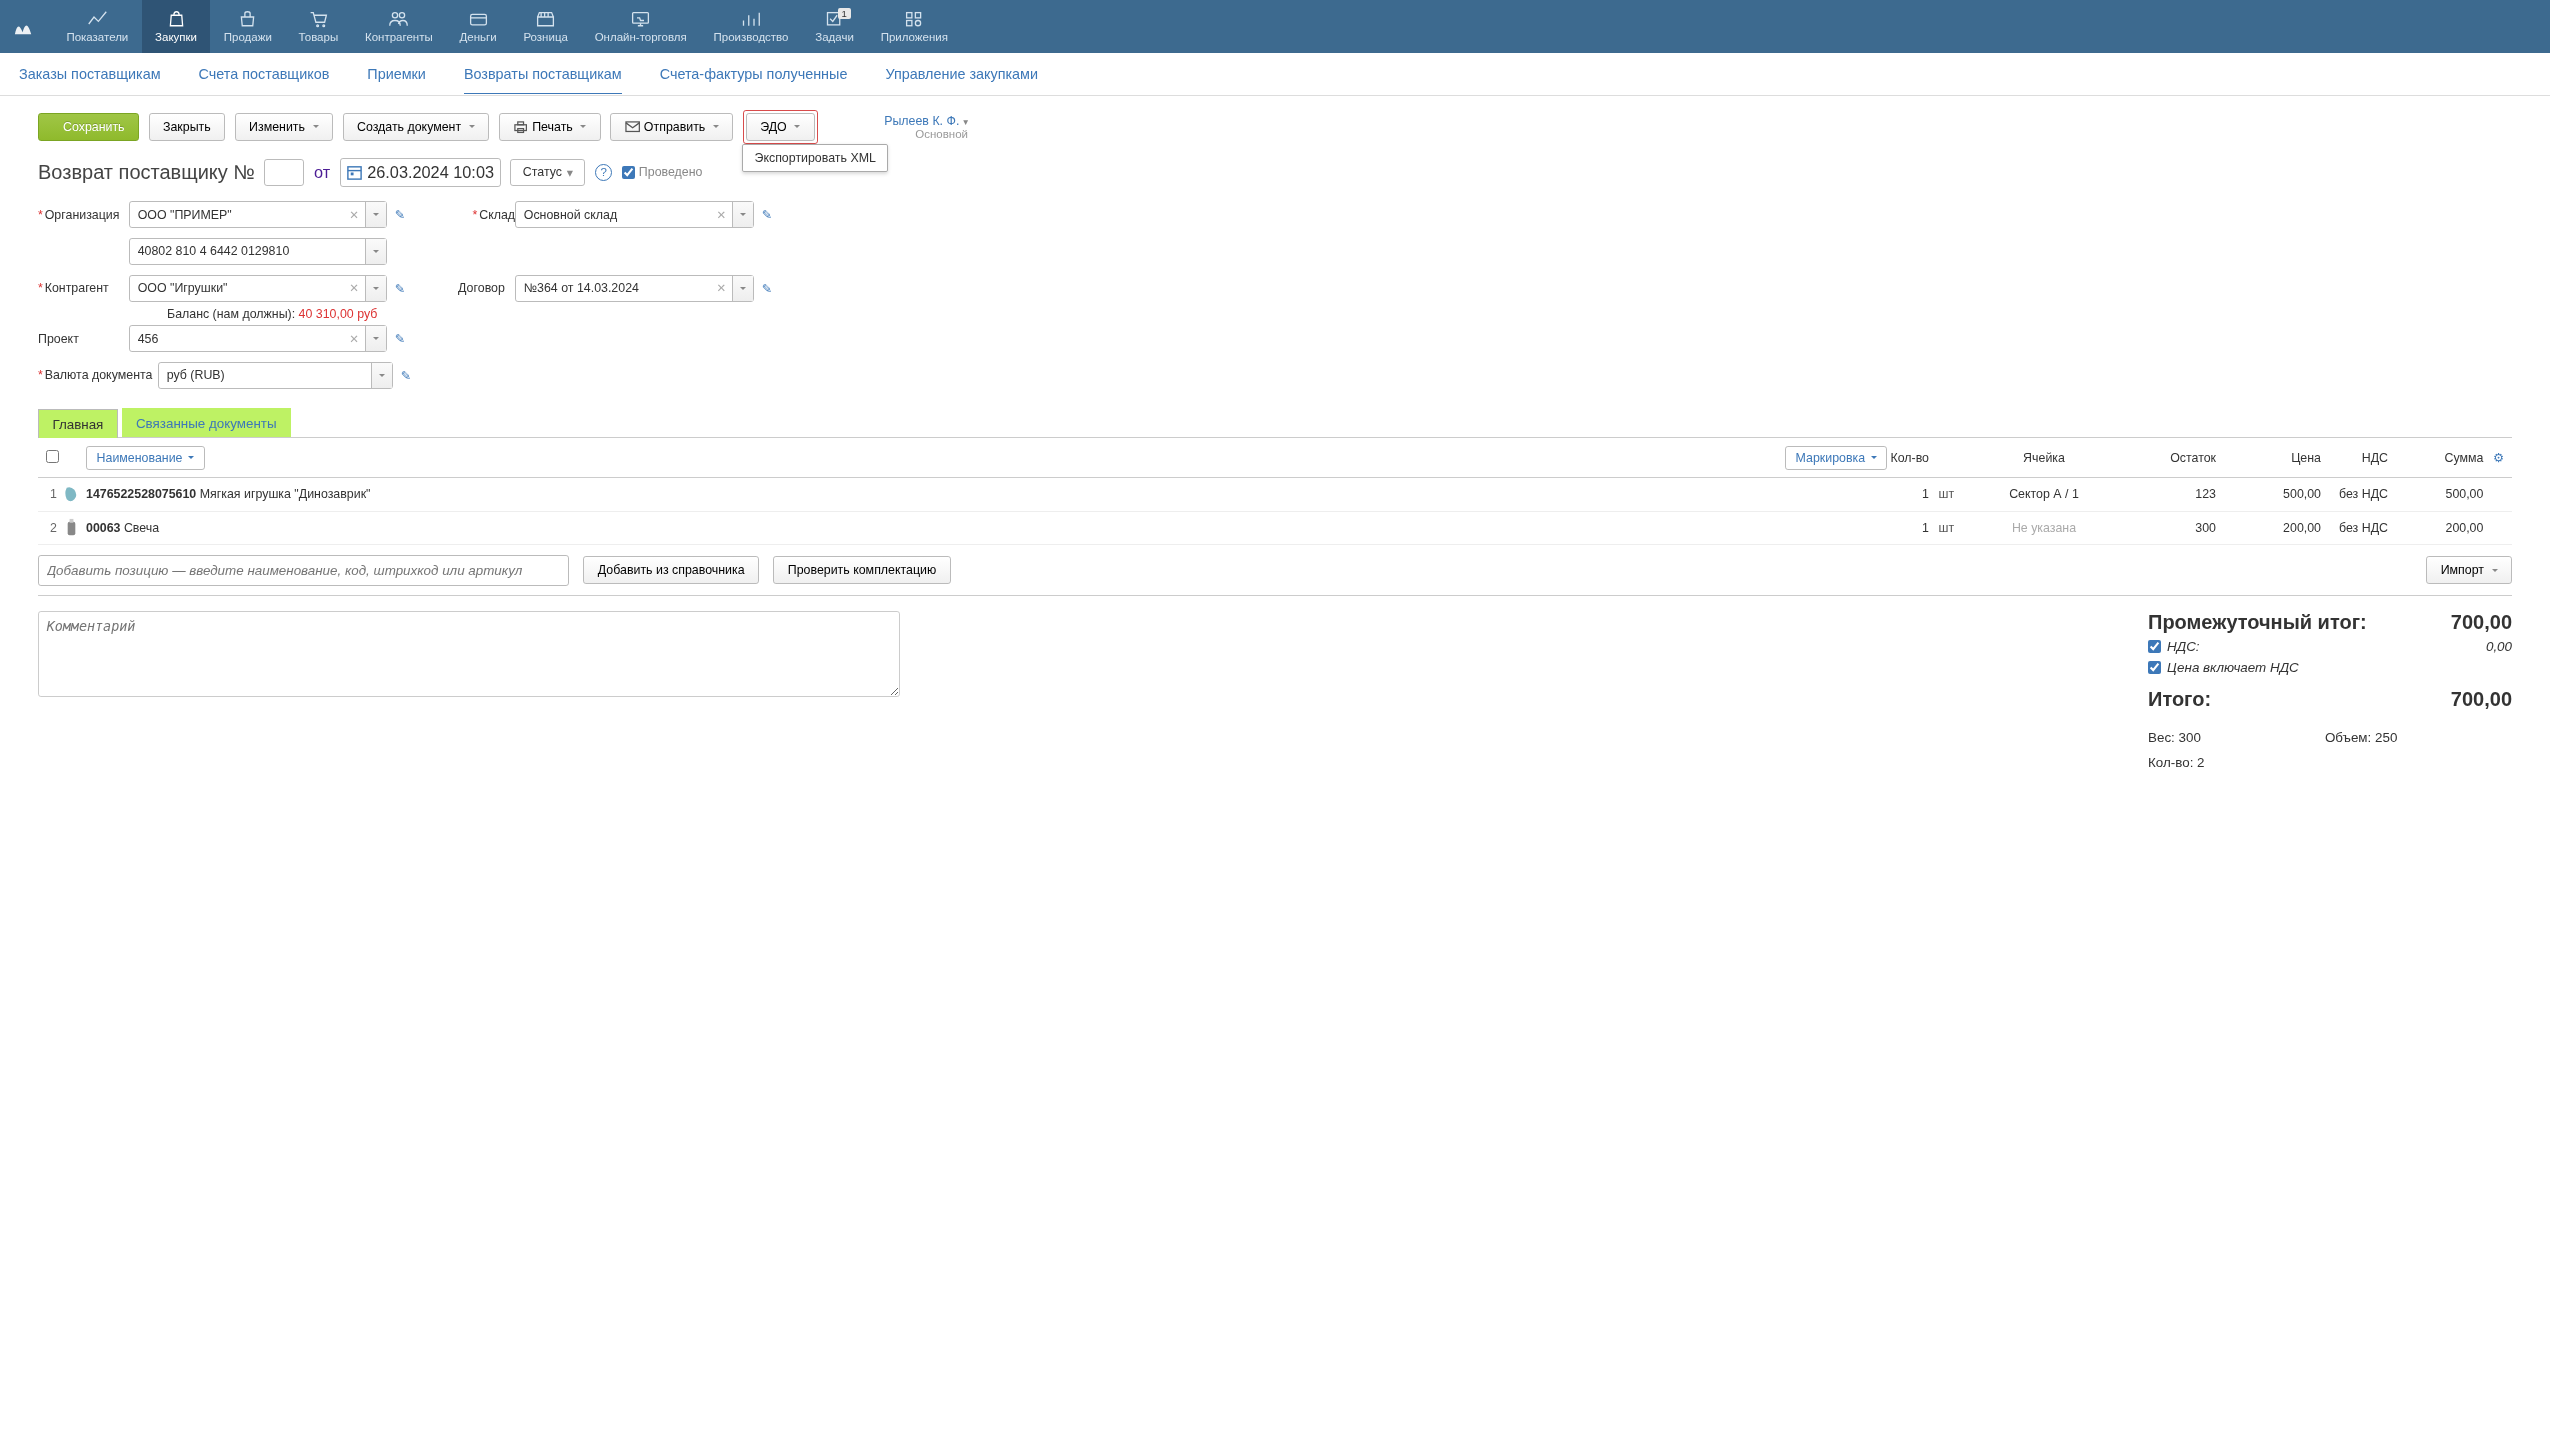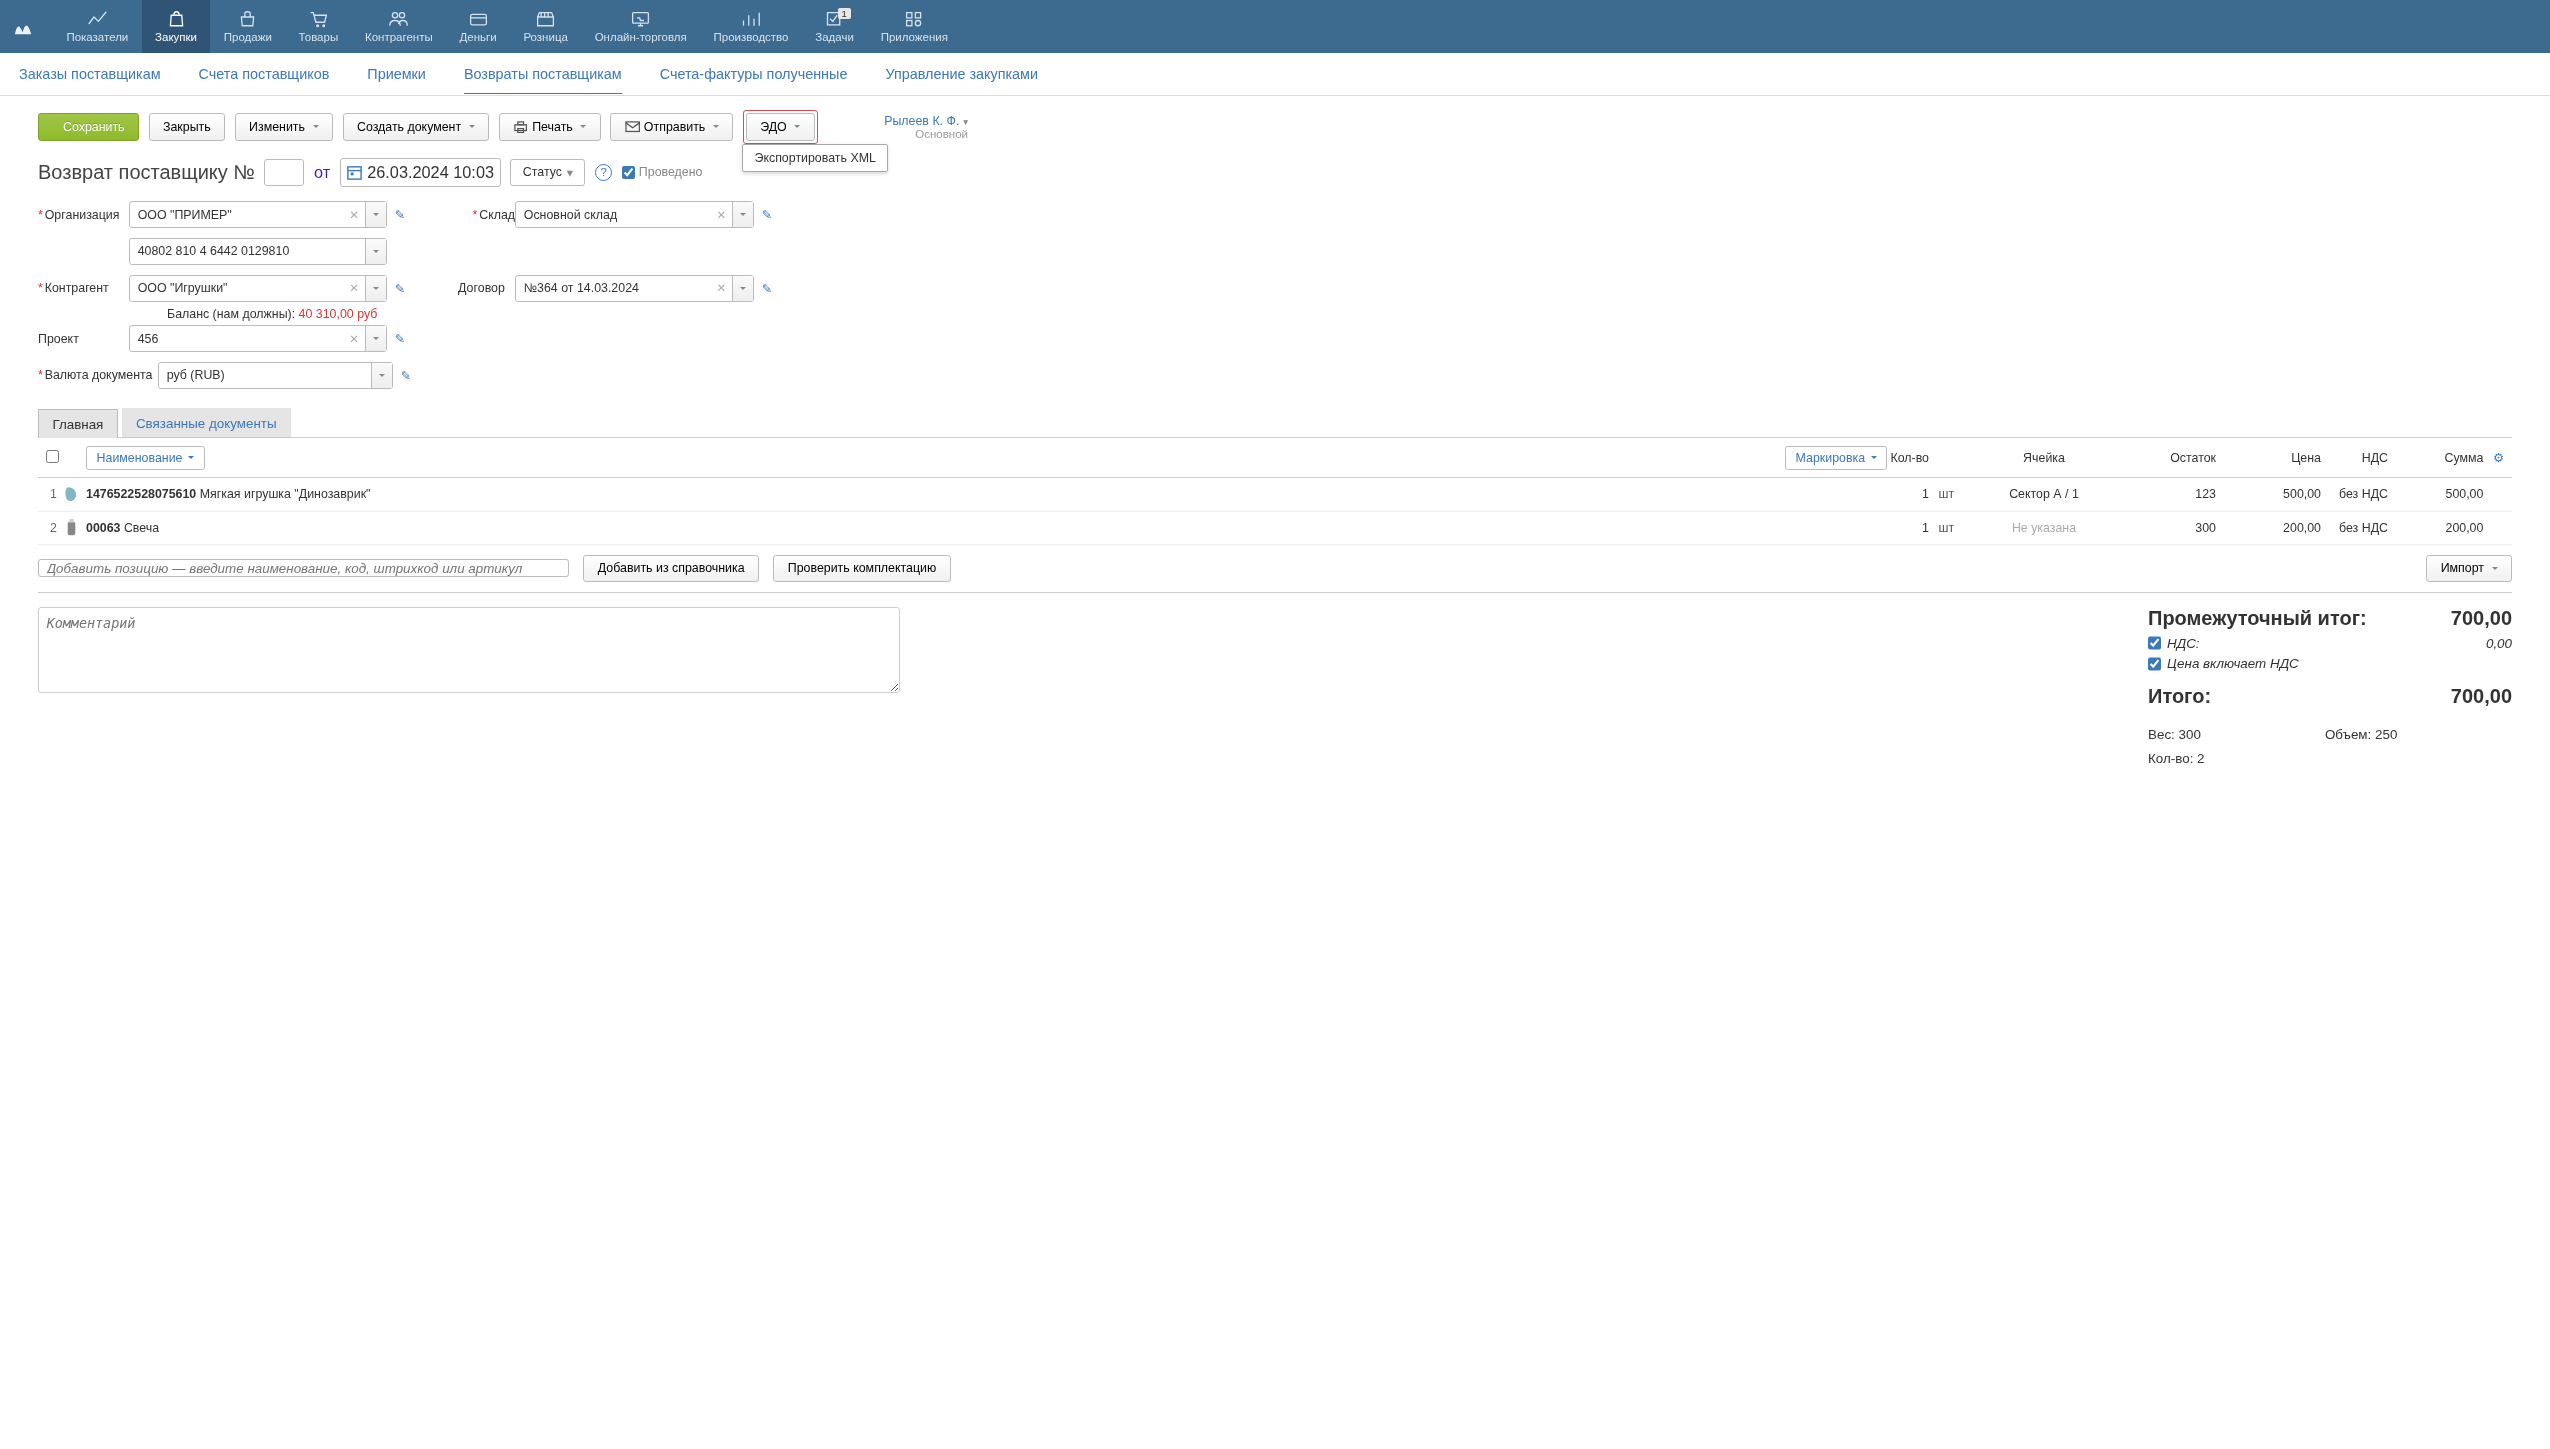--- a/index.html
+++ b/index.html
@@ -58,21 +58,21 @@
 .select-field .drop { position: absolute; right: 0; width: 21px; height: 100%; border-left: 1px solid #bbb; display: flex; align-items: center; justify-content: center; background: linear-gradient(#fafafa,#eee); }
 .select-field .drop::before { content: ""; border-top: 3.8px solid #888; border-left: 3.8px solid transparent; border-right: 3.8px solid transparent; }
 .edit-icon { color: #3d78b8; margin-left: 7.7px; cursor: pointer; }
 .col2 { margin-left: 53px; }
 .col2 .form-label { width: 57px; text-align: left; }
 .balance-text { font-size: 12.4px; color: #333; margin-left: 129px; margin-top: -3.8px; margin-bottom: 4px; }
 .balance-text .bal-val { color: #d33; }
 
 
 .tabs { padding: 0 38px; margin-top: 19px; display: flex; gap: 3.8px; }
-.tab { padding: 6.7px 13.4px; border: 1px solid #bbb; border-bottom: none; background: #e5e5e5; font-size: 13.4px; cursor: pointer; }
+.tab { padding: 6.7px 13.4px; border: 1px solid #bbb; border-bottom: none; background: #bef264; font-size: 13.4px; cursor: pointer; }
 .tab.active { font-weight: 500; position: relative; top: 1px; }
 .tab.link { color: #3d78b8; border-color: transparent; }
 
 
 .table-wrap { padding: 0 38px; }
 .thead { display: flex; align-items: center; border-top: 1px solid #ccc; border-bottom: 1px solid #ccc; padding: 7.7px 0; font-size: 12.4px; }
 .th-check { width: 48px; padding-left: 7.7px; }
 .th-name { flex: 1; }
 .name-drop { border: 1px solid #bbb; border-radius: 2.9px; padding: 3.8px 9.6px; display: inline-flex; align-items: center; gap: 3.8px; color: #3d78b8; font-size: 12.4px; }
 .name-drop::after { content: ""; border-top: 3.8px solid #3d78b8; border-left: 3.8px solid transparent; border-right: 3.8px solid transparent; margin-left: 1.9px; }
@@ -96,21 +96,21 @@
 .td-cell { width: 134px; text-align: center; }
 .td-cell.gray { color: #aaa; }
 .td-stock { width: 105px; text-align: right; }
 .td-price { width: 105px; text-align: right; }
 .td-vat { width: 67px; text-align: right; }
 .td-sum { width: 105px; text-align: right; padding-right: 9.6px; }
 .td-gear { width: 19px; }
 .trow .th-mark { width: 96px; }
 
 .add-row { display: flex; gap: 14.4px; padding: 9.6px 0; align-items: center; border-bottom: 1px solid #ccc; }
-.add-input { flex: 0 0 531px; height: 18px; border: 1px solid #bbb; border-radius: 2.9px; padding: 0 7.7px; font-style: italic; color: #0f172a; font-size: 13.4px; }
+.add-input { flex: 0 0 531px; height: 31px; border: 1px solid #bbb; border-radius: 2.9px; padding: 0 7.7px; font-style: italic; color: #0f172a; font-size: 13.4px; }
 .import-btn { margin-left: auto; }
 
 
 .bottom { display: flex; padding: 14.4px 38px; gap: 29px; }
 .comment-box { width: 862px; height: 86px; border: 1px solid #ccc; border-radius: 2.9px; padding: 7.7px; font-style: italic; color: #999; font-size: 13.4px; resize: both; }
 .totals { margin-left: auto; width: 364px; }
 .total-row { display: flex; justify-content: space-between; align-items: center; margin-bottom: 5.7px; }
 .total-label-big { font-size: 20px; font-weight: bold; }
 .total-val-big { font-size: 20px; font-weight: bold; }
 .total-check { display: flex; align-items: center; gap: 5.7px; }

